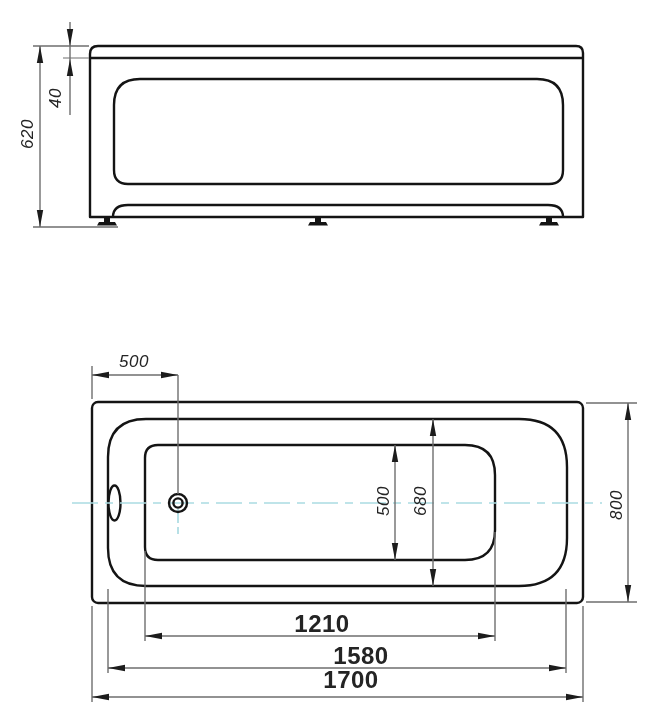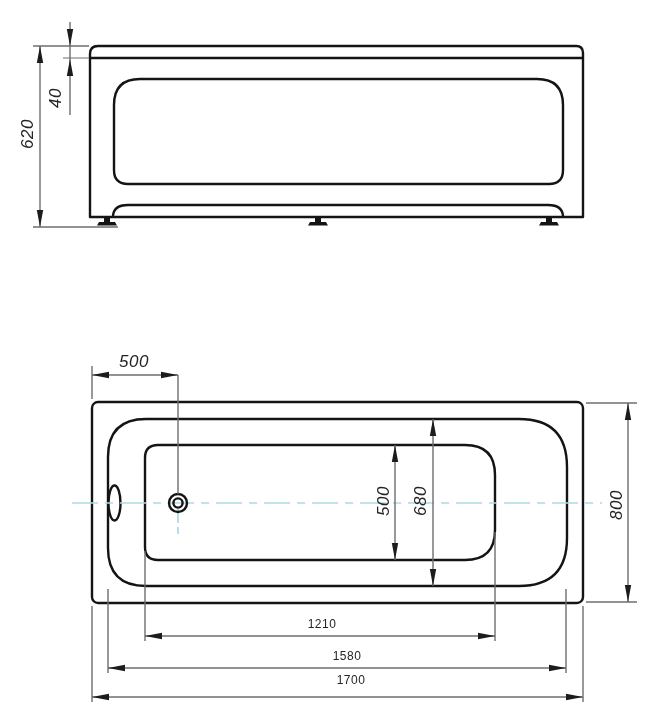--- a/index.html
+++ b/index.html
@@ -17,21 +17,21 @@
   #canvas svg{position:absolute;left:0;top:0;}
   .ol{stroke:var(--object-line);stroke-width:2.4;fill:none;stroke-linejoin:round;}
   .fillw{fill:#fff;}
   .solid{fill:var(--object-line);stroke:none;}
   .dl{stroke:var(--dimension-line);stroke-width:1.4;fill:none;}
   .xl{stroke:var(--extension-line);stroke-width:1.3;fill:none;}
   .ar{fill:var(--arrow);stroke:none;}
   .cl{stroke:var(--centerline);stroke-width:1.7;fill:none;}
   .dim{position:absolute;color:var(--text);white-space:nowrap;line-height:1;}
   .it{font-style:italic;font-size:17px;letter-spacing:.5px;}
-  .lg{font-size:12px;letter-spacing:.5px;}
+  .lg{font-size:24px;letter-spacing:.5px;font-weight:bold;}
   .hc{transform:translate(-50%,-50%);}
   .vc{transform:translate(-50%,-50%) rotate(-90deg);}
 </style>
 </head>
 <body>
 
 <div id="canvas">
   <svg width="653" height="720" viewBox="0 0 653 720">
 
     <g>
@@ -137,15 +137,15 @@
     </g>
   </svg>
 
   <span class="dim it vc" style="left:27px;top:134px">620</span>
   <span class="dim it vc" style="left:55px;top:98px">40</span>
   <span class="dim it hc" style="left:134px;top:361px">500</span>
   <span class="dim it vc" style="left:383px;top:501px">500</span>
   <span class="dim it vc" style="left:420px;top:501px">680</span>
   <span class="dim it vc" style="left:616px;top:505px">800</span>
   <span class="dim lg hc" style="left:322px;top:624px">1210</span>
-  <span class="dim lg hc" style="left:347px;top:656px">1580</span>
+  <span class="dim lg hc" style="left:361px;top:656px">1580</span>
   <span class="dim lg hc" style="left:351px;top:680px">1700</span>
 </div>
 
 </body></html>

